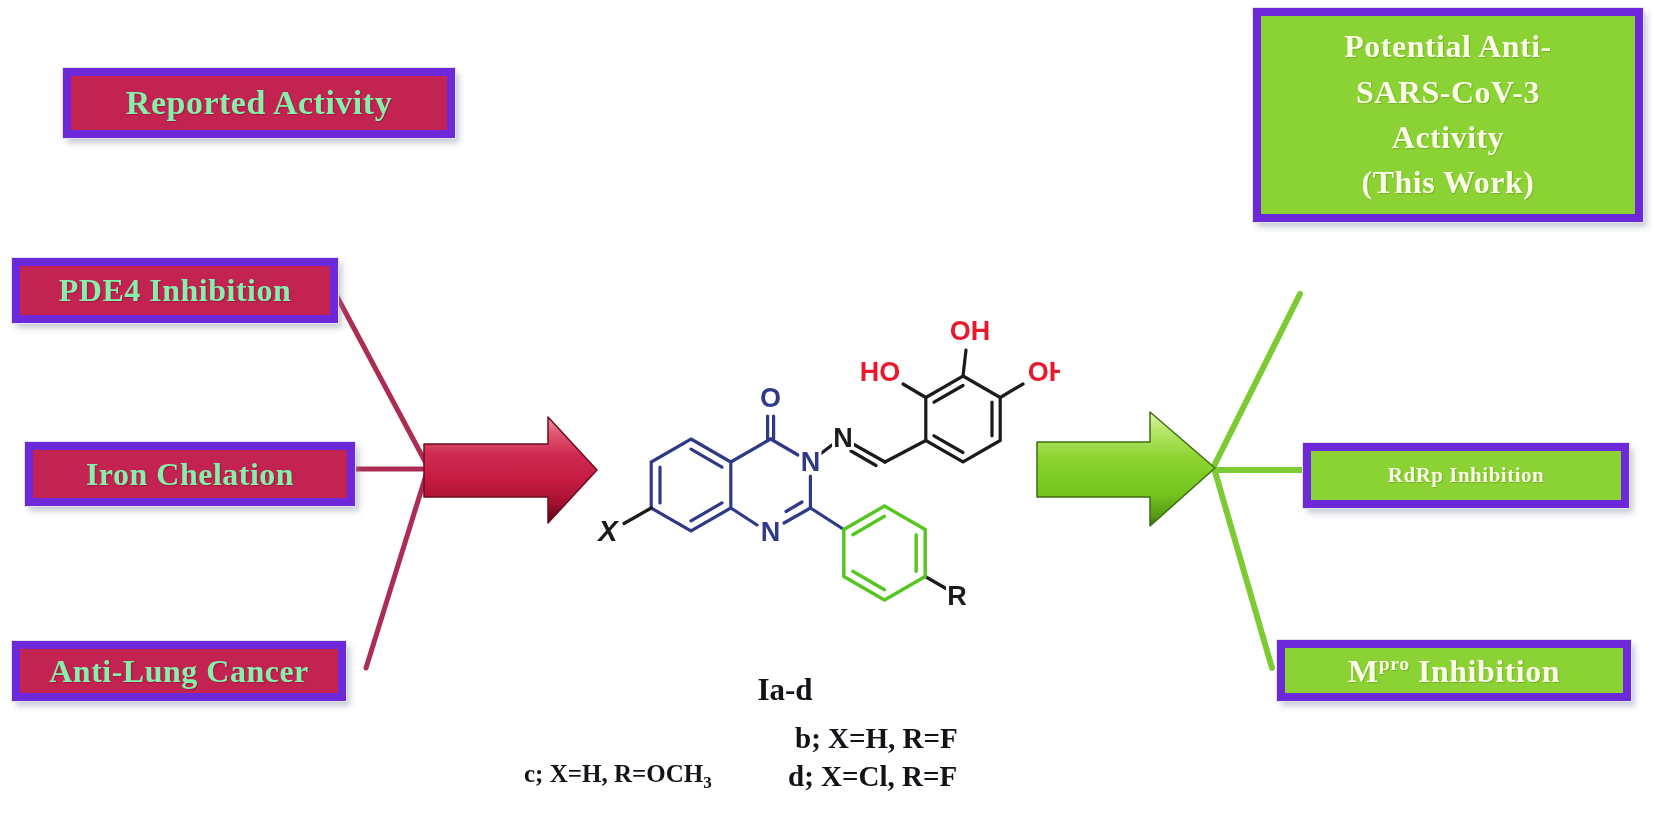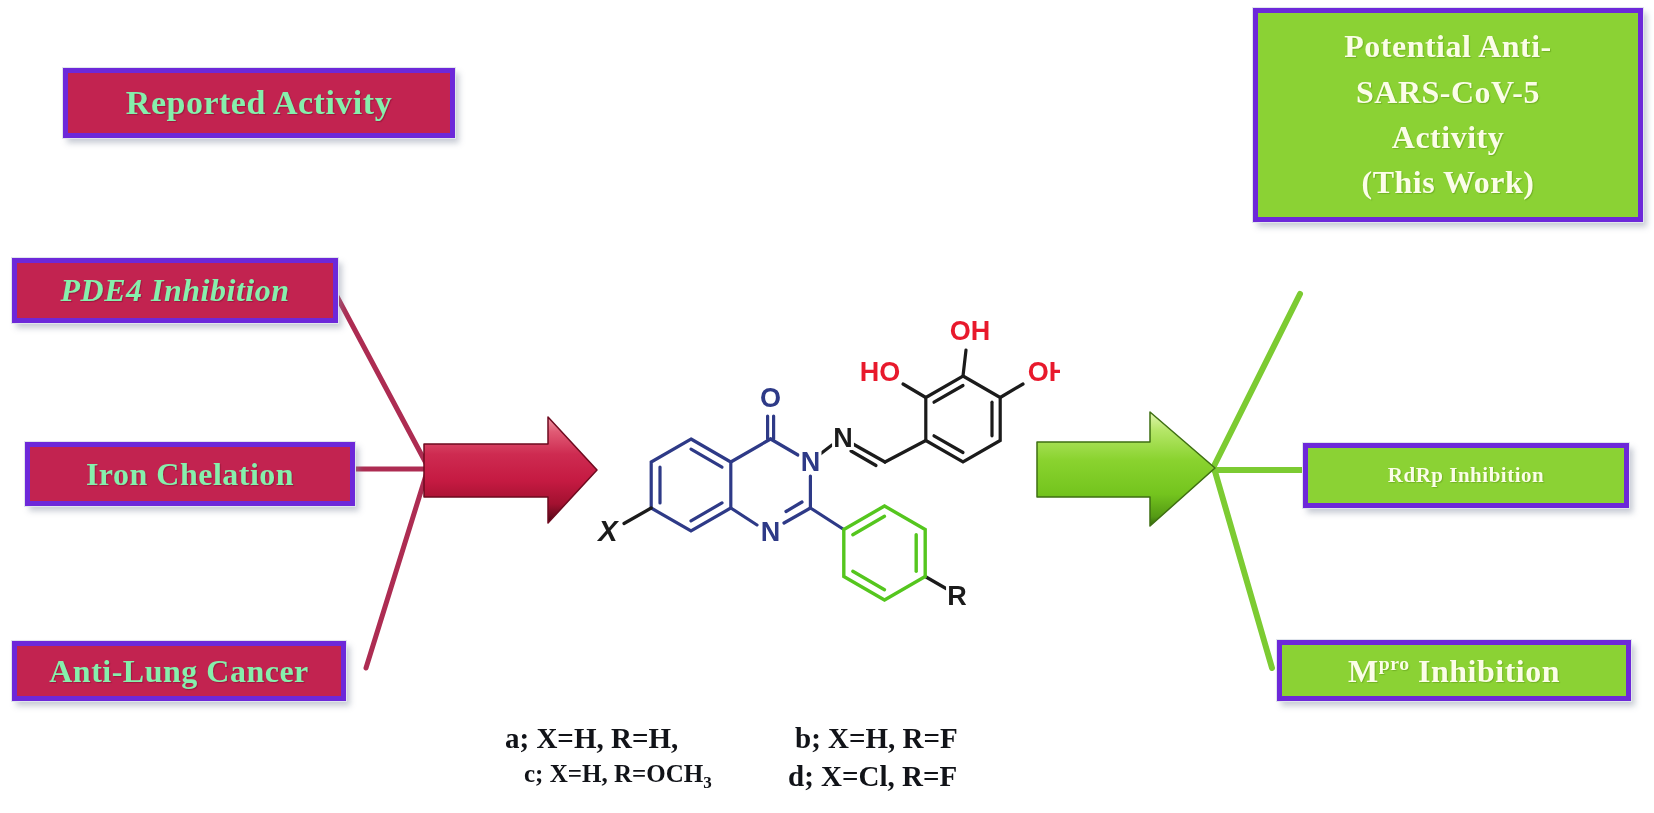--- a/index.html
+++ b/index.html
@@ -2,21 +2,21 @@
 <html><head>
 <meta charset="utf-8">
 <style>
   html,body{margin:0;padding:0;background:#ffffff;}
   #canvas{
     position:relative;width:1654px;height:813px;background:#ffffff;
     font-family:"Liberation Serif", serif;overflow:hidden;
   }
   .box{
     position:absolute;display:flex;align-items:center;justify-content:center;
-    border:5px solid #6d28d9;box-sizing:border-box;text-align:center;
+    border:8px solid #6d28d9;box-sizing:border-box;text-align:center;
     font-weight:bold;letter-spacing:.5px;
     box-shadow:0 0 0 1px #e0e5ec, 4px 5px 6px rgba(130,140,160,.45);
   }
   .red-box{background:#C22350;color:#86efac;text-shadow:1px 1px 1px rgba(90,5,30,.35);}
   .green-box{background:#8BD234;color:#FBFDE8;text-shadow:1px 1px 1px rgba(70,120,10,.35);}
   .hdr-lines{line-height:1.42;}
   svg{position:absolute;left:0;top:0;}
   .cap{
     position:absolute;font-weight:bold;color:#111318;
     font-family:"Liberation Serif", serif;white-space:nowrap;
@@ -60,33 +60,33 @@
     <line x1="1214" y1="470" x2="1306" y2="470" stroke="#7CCB32" stroke-width="6" stroke-linecap="round"></line>
     <line x1="1214" y1="468" x2="1272" y2="668" stroke="#7CCB32" stroke-width="6" stroke-linecap="round"></line>
 
     <polygon points="424,444 548,444 548,417 597,470 548,523 548,497 424,497" fill="url(#redGrad)" stroke="#6E0A1F" stroke-width="1.5" stroke-linejoin="round"></polygon>
     <polygon points="1037,442 1150,442 1150,412 1215,468 1150,526 1150,497 1037,497" fill="url(#greenGrad)" stroke="#3E6F12" stroke-width="1.5" stroke-linejoin="round"></polygon>
   </svg>
 
   <div class="box red-box" style="left:63px;top:68px;width:392px;height:70px;font-size:34px;">
     <span>Reported Activity</span>
   </div>
-  <div class="box red-box" style="left:12px;top:258px;width:326px;height:65px;font-size:32px;font-style:italic;">
+  <div class="box red-box" style="left:12px;top:258px;width:326px;height:65px;font-size:32px;">
     <span>PDE4 Inhibition</span>
   </div>
   <div class="box red-box" style="left:12px;top:641px;width:334px;height:60px;font-size:32px;">
     <span>Anti-Lung Cancer</span>
   </div>
   <div class="box red-box" style="left:25px;top:442px;width:330px;height:64px;font-size:32px;">
     <span>Iron Chelation</span>
   </div>
 
   <div class="box green-box hdr-lines" style="left:1253px;top:8px;width:390px;height:214px;font-size:32px;flex-direction:column;">
     <div>Potential Anti-</div>
-    <div>SARS-CoV-5</div>
+    <div>SARS-CoV-3</div>
     <div>Activity</div>
     <div>(This Work)</div>
   </div>
   <div class="box green-box" style="left:1303px;top:443px;width:326px;height:65px;font-size:21px;">
     <span>RdRp Inhibition</span>
   </div>
   <div class="box green-box" style="left:1277px;top:640px;width:354px;height:61px;font-size:32px;">
     <span><span>M</span><sup>pro</sup><span> Inhibition</span></span>
   </div>
 
@@ -146,20 +146,20 @@
       <text class="atom" x="210.6" y="261" fill="#2E3A87">N</text>
       <text class="atom" x="283" y="167" fill="#1B1B1B">N</text>
       <text class="atom" x="320" y="101" fill="#E8192C">HO</text>
       <text class="atom" x="410" y="60" fill="#E8192C">OH</text>
       <text class="atom" x="488" y="101" fill="#E8192C">OH</text>
       <text class="atom" x="48" y="261" fill="#1B1B1B" font-size="29" font-style="italic" font-family="Liberation Serif, serif">X</text>
       <text class="atom" x="397" y="325" fill="#1B1B1B">R</text>
     </g>
   </svg>
 
-  <div class="cap" style="left:505px;top:722px;font-size:29px;">a; X=H, R=H,</div>
+  <div class="cap" style="left:700px;top:672px;width:170px;text-align:center;font-size:31px;">Ia-d</div>
   <div class="cap" style="left:795px;top:722px;font-size:29px;text-align:center;">b; X=H, R=F</div>
   <div class="cap" style="left:524px;top:760px;font-size:25px;text-align:right;">
     <span>c; X=H, R=OCH</span><sub>3</sub>
   </div>
   <div class="cap" style="left:788px;top:760px;font-size:29px;">d; X=Cl, R=F</div>
 
 </div>
 
 </body></html>

